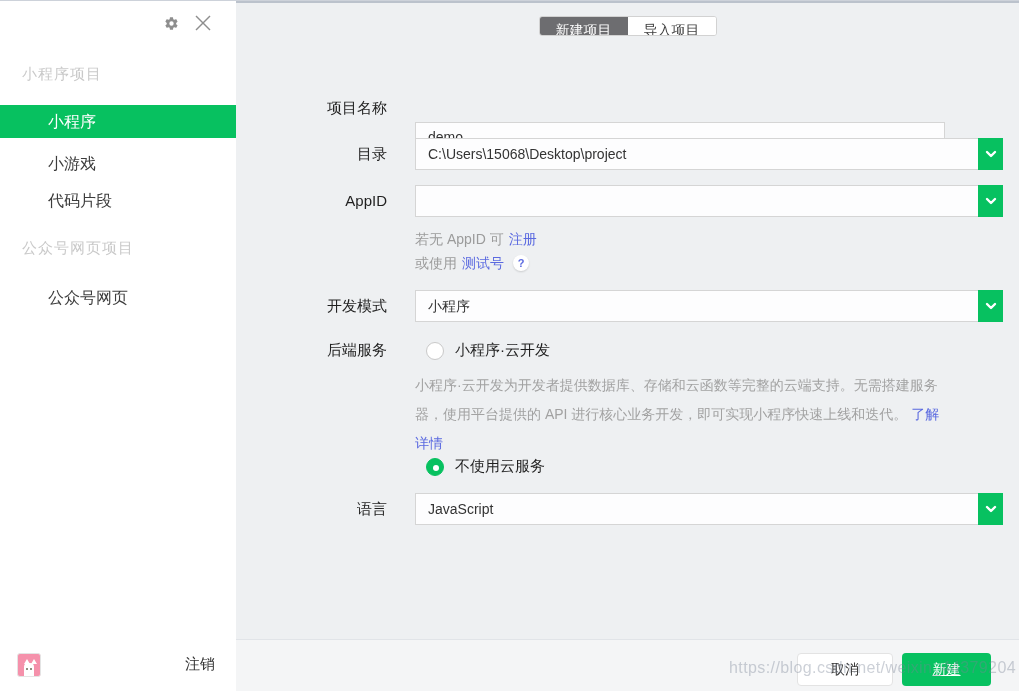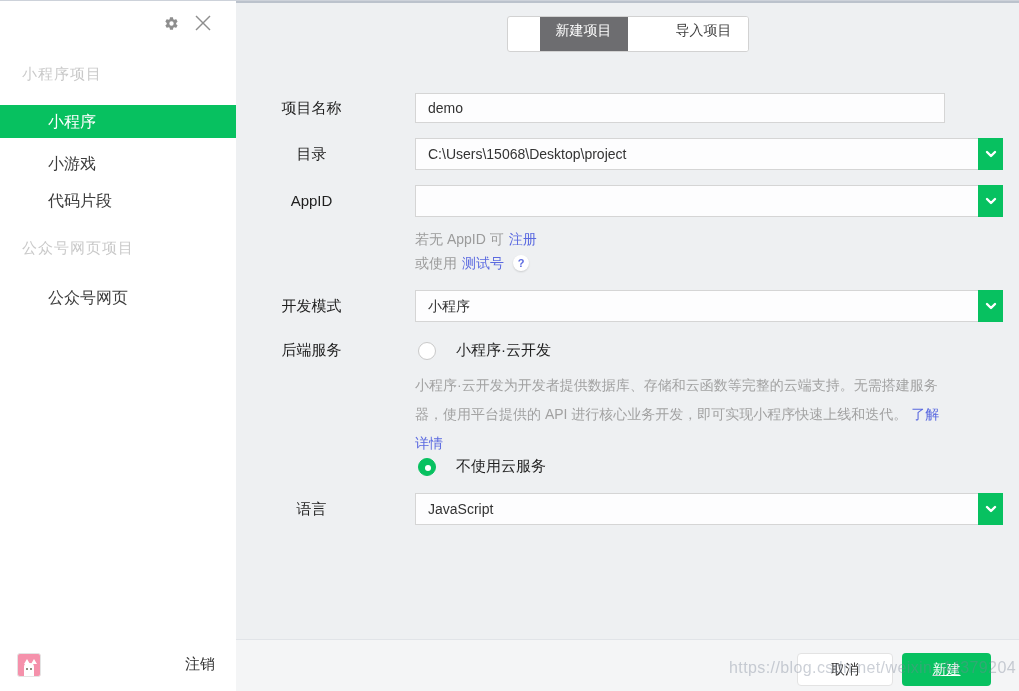--- a/index.html
+++ b/index.html
@@ -36,49 +36,49 @@
     background:#6b6b5a; border-radius:50%; }
   .cat-eye-l { left:8px; } .cat-eye-r { left:12px; }
 
   
   .main { position:absolute; left:236px; top:0; width:783px; height:691px;
     background:#eef0f2; box-shadow:inset 0 2px 0 rgba(125,137,158,0.45); }
 
   .tabs { position:absolute; top:15px; left:50%; transform:translateX(-50%);
     display:flex; border:1px solid #d2d2d2; border-radius:3px; overflow:hidden;
     background:#fff; }
-  .tab { height:34px; line-height:26px; padding:0 16px; font-size:14px;
-    color:#3f3f3f; background:#fff; cursor:pointer; white-space:nowrap;margin-left:32px; }
+  .tab { height:18px; line-height:26px; padding:0 16px; font-size:14px;
+    color:#3f3f3f; background:#fff; cursor:pointer; white-space:nowrap; }
   .tab.selected { background:#6d6d70; color:#fff; }
 
-  .f-label { position:absolute; left:0; width:151px; text-align:center;
+  .f-label { position:absolute; left:0; width:151px; text-align:right;
     font-size:15px; color:#1f1f1f; }
   .text-field { position:absolute; left:179px; width:530px; height:30px;
     background:#fdfdfe; border:1px solid #d5d5d5; font-size:14px; color:#333;
-    padding:0 12px; font-family:"Liberation Sans","DejaVu Sans",sans-serif; }
+    padding:0 12px; font-family:"Liberation Sans","DejaVu Sans",sans-serif;margin-top:29px; }
   .select-field { position:absolute; left:179px; width:588px; height:32px;
     background:#fdfdfe; border:1px solid #d5d5d5; cursor:pointer; }
   .select-value { position:absolute; left:12px; right:30px; top:0; bottom:0;
     line-height:30px; font-size:14px; color:#333; white-space:nowrap;
     overflow:hidden; }
   .select-btn { position:absolute; right:-1px; top:-1px; bottom:-1px; width:25px;
     background:#07c160; display:flex; align-items:center; justify-content:center;
     cursor:pointer; }
 
   .hint { position:absolute; left:179px; top:226px; font-size:14px;
     color:#9b9b9b; line-height:24px; }
   .hint-row { display:flex; align-items:center; gap:5px; height:24px; }
   a.link { color:#5b6ae0; text-decoration:none; cursor:pointer; }
   .help-badge { width:16px; height:16px; margin-left:4px; border-radius:50%;
     background:#fff; color:#5b6ae0; font-size:11px; font-weight:bold;
     display:flex; align-items:center; justify-content:center;
     box-shadow:0 1px 2px rgba(0,0,0,0.15); cursor:pointer; }
 
-  .radio-row { position:absolute; left:182px; display:flex; align-items:center;
-    gap:20px; cursor:pointer; }
+  .radio-row { position:absolute; left:190px; display:flex; align-items:center;
+    gap:11px; cursor:pointer; }
   .radio { width:18px; height:18px; border-radius:50%; background:#fff;
     border:1px solid #c9c9c9; position:relative; flex:none; }
   .radio.checked { background:#07c160; border-color:#07c160; }
   .radio-dot { position:absolute; left:6px; top:6px; width:6px; height:6px;
     border-radius:50%; background:#fff; }
   .radio-label { font-size:15px; color:#1f1f1f; }
 
   .cloud-desc { position:absolute; left:179px; top:370px; width:538px;
     font-size:14px; color:#a2a2a2; line-height:29px; }
 

